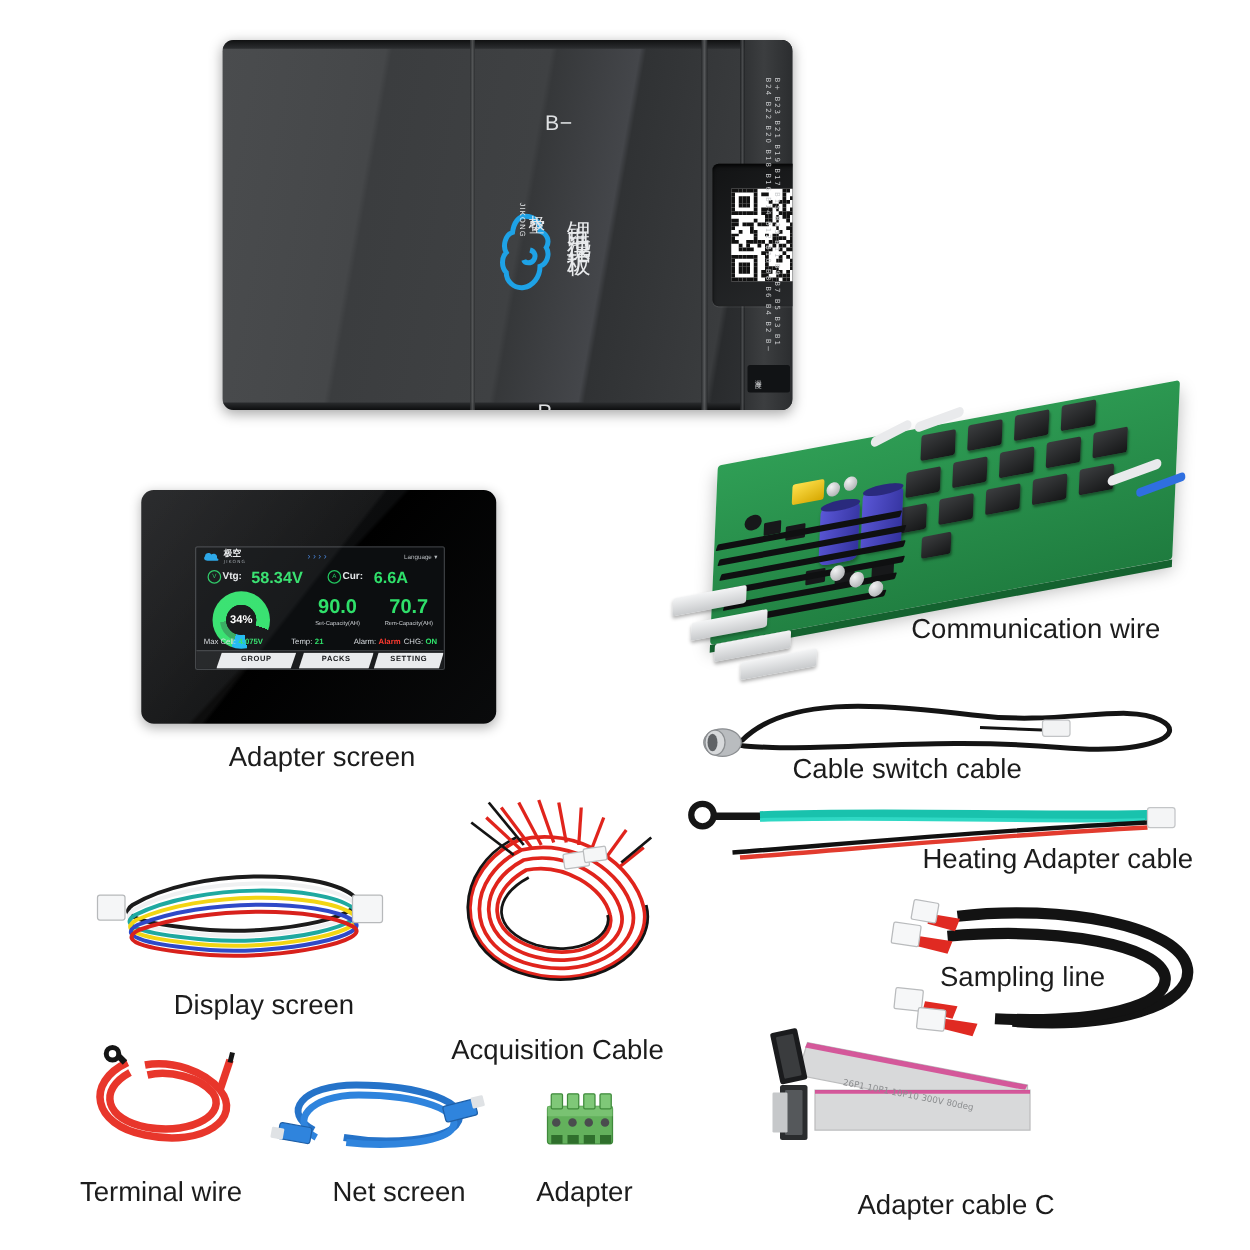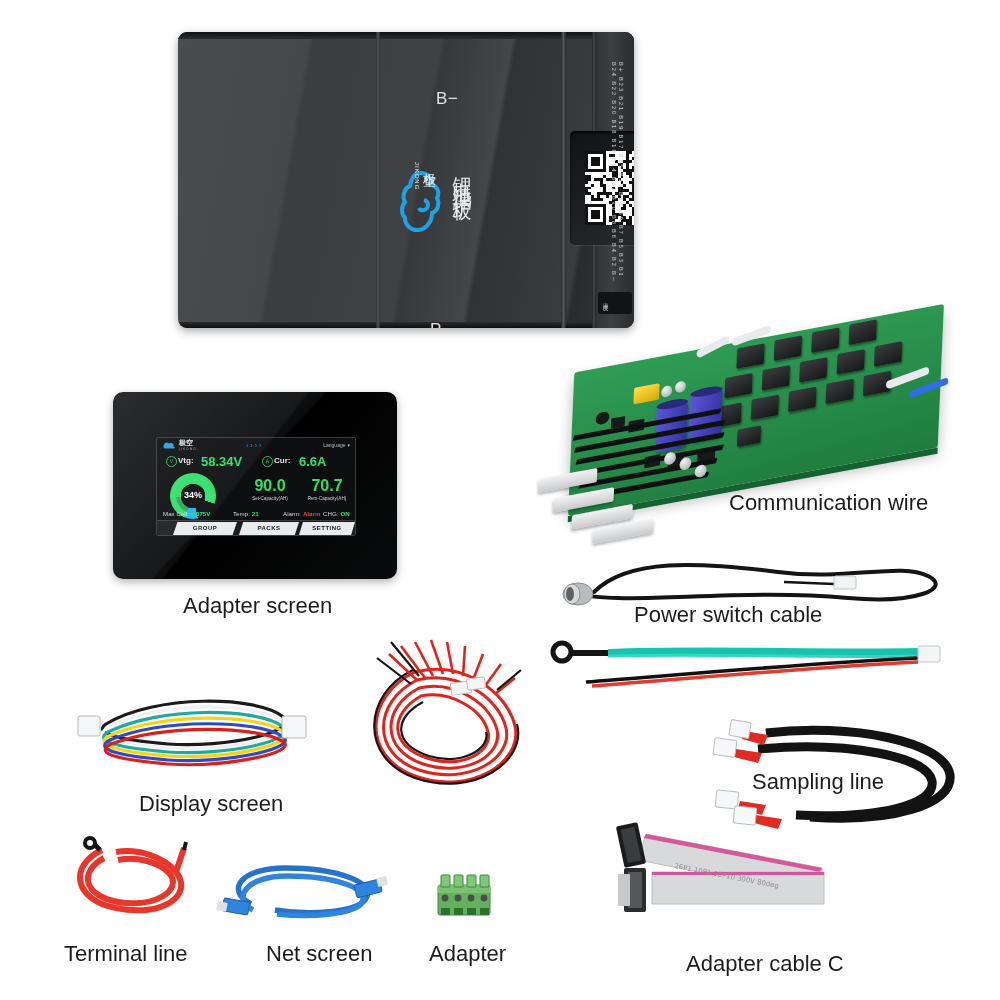--- a/index.html
+++ b/index.html
@@ -522,33 +522,34 @@
   <svg class="art" style="left:548px;top:552px;" width="420" height="60" viewBox="0 0 420 60">
     <path d="M46 40 C80 6 150 10 230 20 C300 29 352 10 380 24 C404 36 370 52 300 46 C210 38 120 48 70 46 C40 45 36 44 46 40 Z" fill="none" stroke="#141414" stroke-width="4"></path>
     <path d="M236 30 L286 32" stroke="#141414" stroke-width="2.5" fill="none"></path>
     <rect x="286" y="24" width="22" height="13" rx="2" fill="#f2f3f4" stroke="#c2c4c6"></rect>
     <g>
       <ellipse cx="30" cy="42" rx="15" ry="11" fill="#b9bcbf" stroke="#8b8e91"></ellipse>
       <ellipse cx="24" cy="42" rx="8" ry="10" fill="#d7d9db" stroke="#8b8e91"></ellipse>
       <ellipse cx="22" cy="42" rx="4" ry="7" fill="#5f6265"></ellipse>
     </g>
   </svg>
-  <div class="cap" style="left:634px;top:602px;font-size:22px;">Power switch cable</div>
+  <div class="cap" style="left:634px;top:602px;font-size:22px;">Cable switch cable</div>
 
   <svg class="art" style="left:546px;top:636px;" width="420" height="60" viewBox="0 0 420 60">
     <g>
       <circle cx="16" cy="16" r="9" fill="none" stroke="#151515" stroke-width="5"></circle>
     </g>
     <path d="M26 17 L64 17" stroke="#151515" stroke-width="6" fill="none"></path>
     <path d="M62 17 C160 13 270 18 372 16" stroke="#19c2ad" stroke-width="8" fill="none"></path>
     <path d="M62 20 C160 17 268 22 370 20" stroke="#2fd8c4" stroke-width="3" fill="none"></path>
     <path d="M40 46 C120 40 250 28 372 22" stroke="#111" stroke-width="3.5" fill="none"></path>
     <path d="M46 50 C130 44 252 32 372 26" stroke="#e23b2e" stroke-width="3.5" fill="none"></path>
     <rect x="372" y="10" width="22" height="16" rx="2" fill="#f4f5f6" stroke="#c3c5c7"></rect>
   </svg>
+  <div class="cap" style="left:738px;top:674px;font-size:22px;">Heating Adapter cable</div>
 
   <svg class="art" style="left:700px;top:705px;" width="290" height="130" viewBox="0 0 290 130">
     <path d="M66 28 C150 18 245 36 250 70 C254 100 190 118 110 112" stroke="#131313" stroke-width="9" fill="none"></path>
     <path d="M58 44 C150 36 228 52 232 76 C236 100 178 114 96 110" stroke="#131313" stroke-width="9" fill="none"></path>
     <g>
       <path d="M44 26 L68 30 L64 40 L42 34 Z" fill="#e02a22"></path>
       <rect x="30" y="16" width="20" height="16" rx="1.5" transform="rotate(10 40 24)" fill="#f6f7f8" stroke="#b9bbbd"></rect>
     </g>
     <g>
       <path d="M36 44 L62 48 L58 58 L34 52 Z" fill="#e02a22"></path>
@@ -622,30 +623,31 @@
     <g fill="none" stroke="#141414" stroke-width="2.2">
       <path d="M22 22 L56 48"></path>
         <path d="M36 6 L64 40"></path>
         <path d="M166 34 L142 54"></path>
     </g>
     <g>
       <rect x="96" y="46" width="20" height="12" rx="1.5" transform="rotate(-8 106 52)" fill="#f5f6f7" stroke="#bbbdbf"></rect>
       <rect x="112" y="42" width="18" height="11" rx="1.5" transform="rotate(-8 121 47)" fill="#f5f6f7" stroke="#bbbdbf"></rect>
     </g>
   </svg>
+  <div class="cap" style="left:361px;top:827px;font-size:22px;">Acquisition Cable</div>
 
   <svg class="art" style="left:72px;top:838px;" width="150" height="82" viewBox="0 0 150 82">
     <path d="M30 12 C-4 28 2 62 44 70 C92 80 122 56 104 34 C92 19 66 10 44 14" fill="none" stroke="#e8362b" stroke-width="6"></path>
     <path d="M32 20 C6 34 12 58 46 64 C84 70 110 52 98 36 C88 24 64 18 46 22" fill="none" stroke="#e8362b" stroke-width="6"></path>
     <path d="M28 12 L22 6" stroke="#151515" stroke-width="5" fill="none"></path>
     <circle cx="18" cy="5" r="5" fill="none" stroke="#151515" stroke-width="4"></circle>
     <path d="M104 34 L112 10" stroke="#e8362b" stroke-width="6" fill="none"></path>
     <path d="M112 12 L114 4" stroke="#151515" stroke-width="4" fill="none"></path>
   </svg>
-  <div class="cap" style="left:64px;top:941px;font-size:22px;">Terminal line</div>
+  <div class="cap" style="left:64px;top:941px;font-size:22px;">Terminal wire</div>
 
   <svg class="art" style="left:215px;top:860px;" width="180" height="62" viewBox="0 0 180 62">
     <path d="M36 44 C10 30 26 8 70 8 C120 8 164 22 150 40 C140 52 96 56 60 50" fill="none" stroke="#2573c9" stroke-width="5.5"></path>
     <path d="M38 50 C16 38 32 16 72 16 C118 16 158 28 146 44 C137 54 96 58 62 54" fill="none" stroke="#2f84dd" stroke-width="5.5"></path>
     <g>
       <rect x="8" y="40" width="26" height="13" rx="2" transform="rotate(10 21 46)" fill="#2f84dd" stroke="#1f5fa6"></rect>
       <rect x="2" y="42" width="10" height="9" rx="1" transform="rotate(10 7 46)" fill="#dfe2e5"></rect>
     </g>
     <g>
       <rect x="140" y="22" width="26" height="13" rx="2" transform="rotate(-14 153 28)" fill="#2f84dd" stroke="#1f5fa6"></rect>

